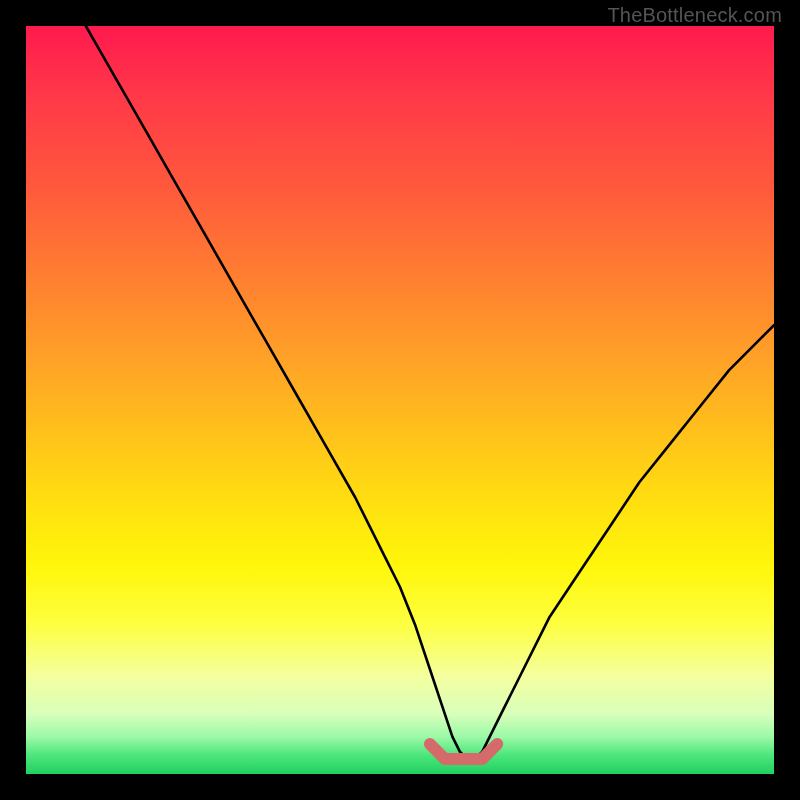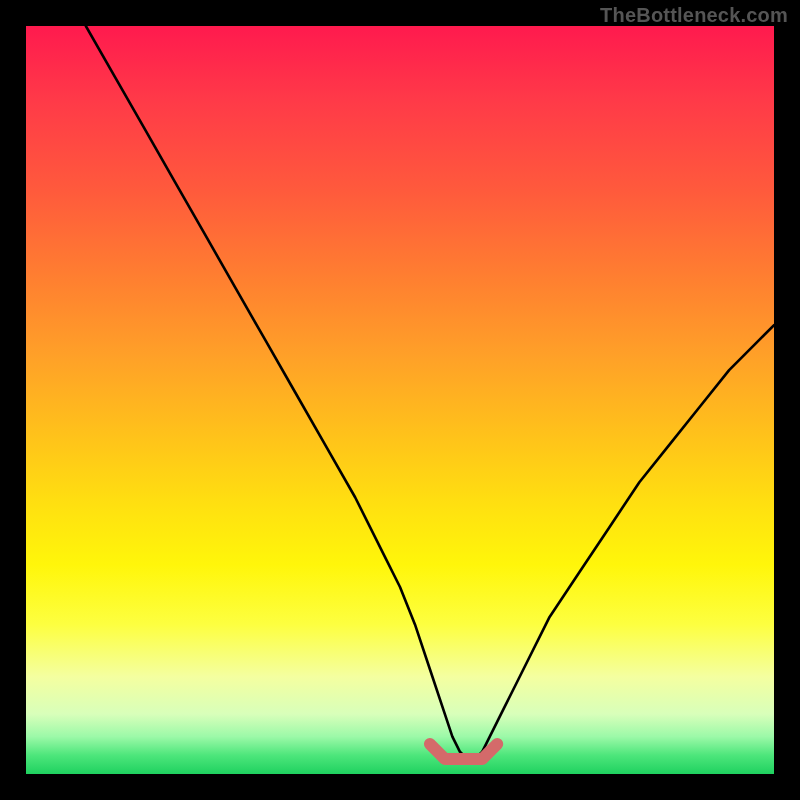--- a/index.html
+++ b/index.html
@@ -44,24 +44,24 @@
   .svg-curve {
     position: absolute;
     left: 0;
     top: 0;
     width: 748px;
     height: 748px;
   }
   .watermark {
     position: absolute;
     top: 4px;
-    right: 12px;
+    right: 18px;
     color: #555;
     font-size: 20px;
-    font-weight: 700;
+    font-weight: 400;
     letter-spacing: 0.2px;
     user-select: none;
   }
 </style>
 </head>
 <body>
 
 <div class="stage">
 
   <div class="plot-area">

